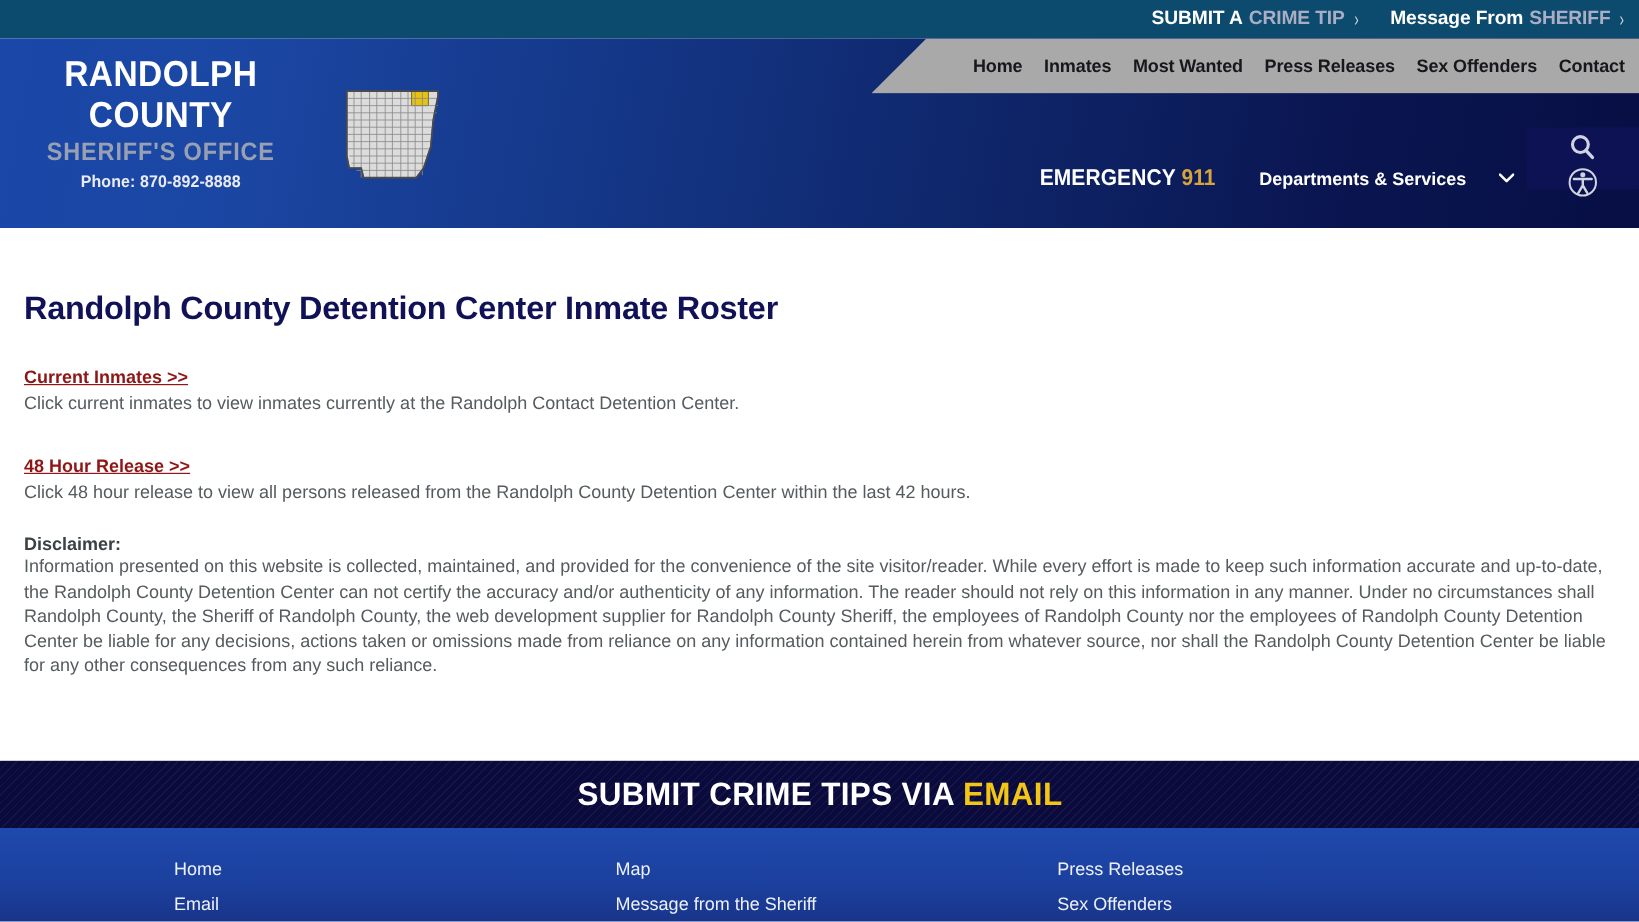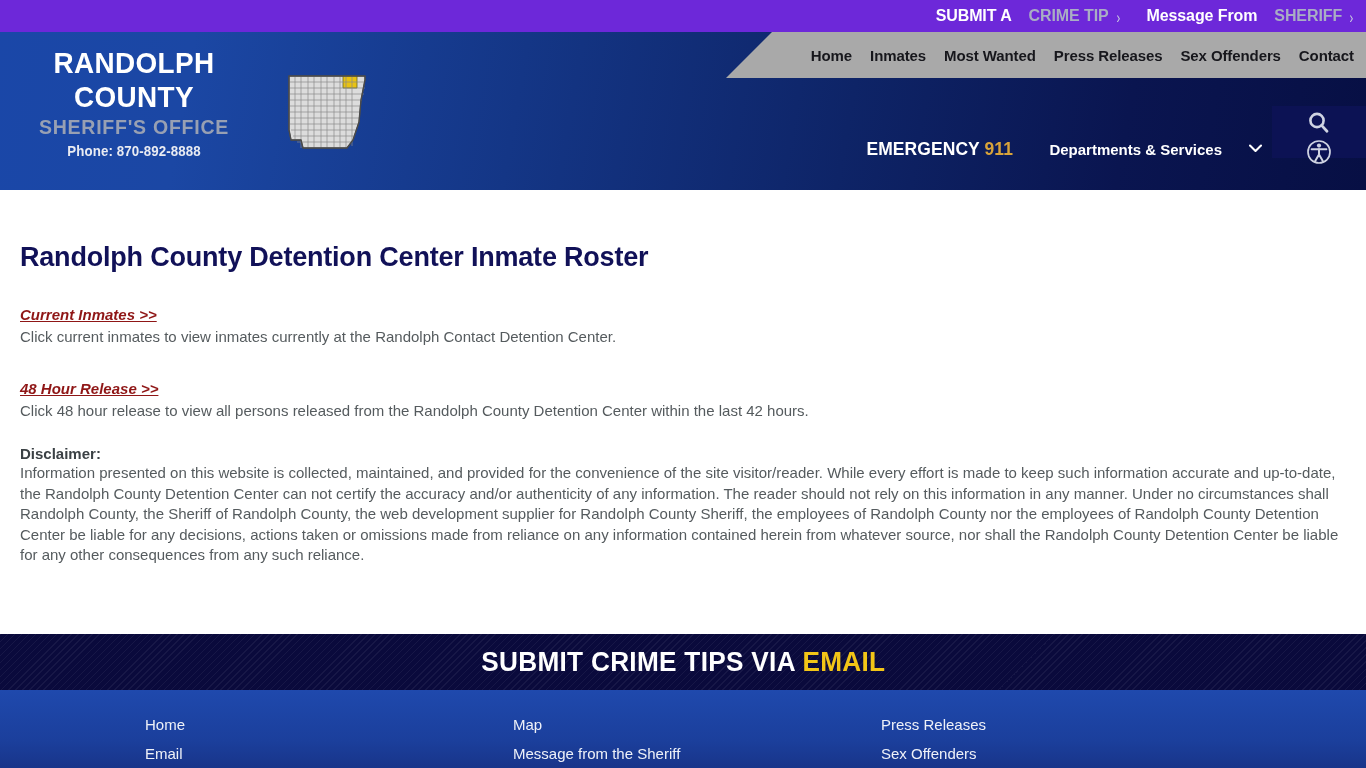--- a/index.html
+++ b/index.html
@@ -7,38 +7,38 @@
     width: 1366px;
     height: 768px;
     overflow: hidden;
     background: #ffffff;
     font-family: "Liberation Sans", sans-serif;
   }
 
   
   .topbar {
     height: 32px;
-    background: #6d28d9;
+    background: #0c4a6e;
     display: flex;
     align-items: center;
     justify-content: flex-end;
     padding-right: 12px;
   }
   .topbar-link {
     font-size: 16px;
     font-weight: bold;
     letter-spacing: -0.1px;
     color: #ffffff;
     white-space: nowrap;
     display: flex;
     align-items: center;
     margin-left: 26px;
     cursor: pointer;
   }
-  .topbar-link .dim { color: #a9aec4; margin-left: 17px; }
+  .topbar-link .dim { color: #a9aec4; margin-left: 5px; }
   .topbar-link .chev {
     color: #ccd0e0;
     margin-left: 7px;
     font-size: 15px;
     font-weight: normal;
     transform: scaleX(0.75) scaleY(1.15);
     display: inline-block;
   }
 
   
@@ -178,21 +178,20 @@
     font-weight: bold;
     color: #111158;
     padding-top: 52px;
     letter-spacing: -0.2px;
   }
   .link-red {
     display: inline-block;
     margin-top: 33px;
     font-size: 15px;
     font-weight: bold;
-    font-style: italic;
     color: #8f1616;
     text-decoration: underline;
     cursor: pointer;
   }
   .para {
     font-size: 15px;
     color: #555b5e;
     line-height: 20px;
     margin-top: 3px;
   }

